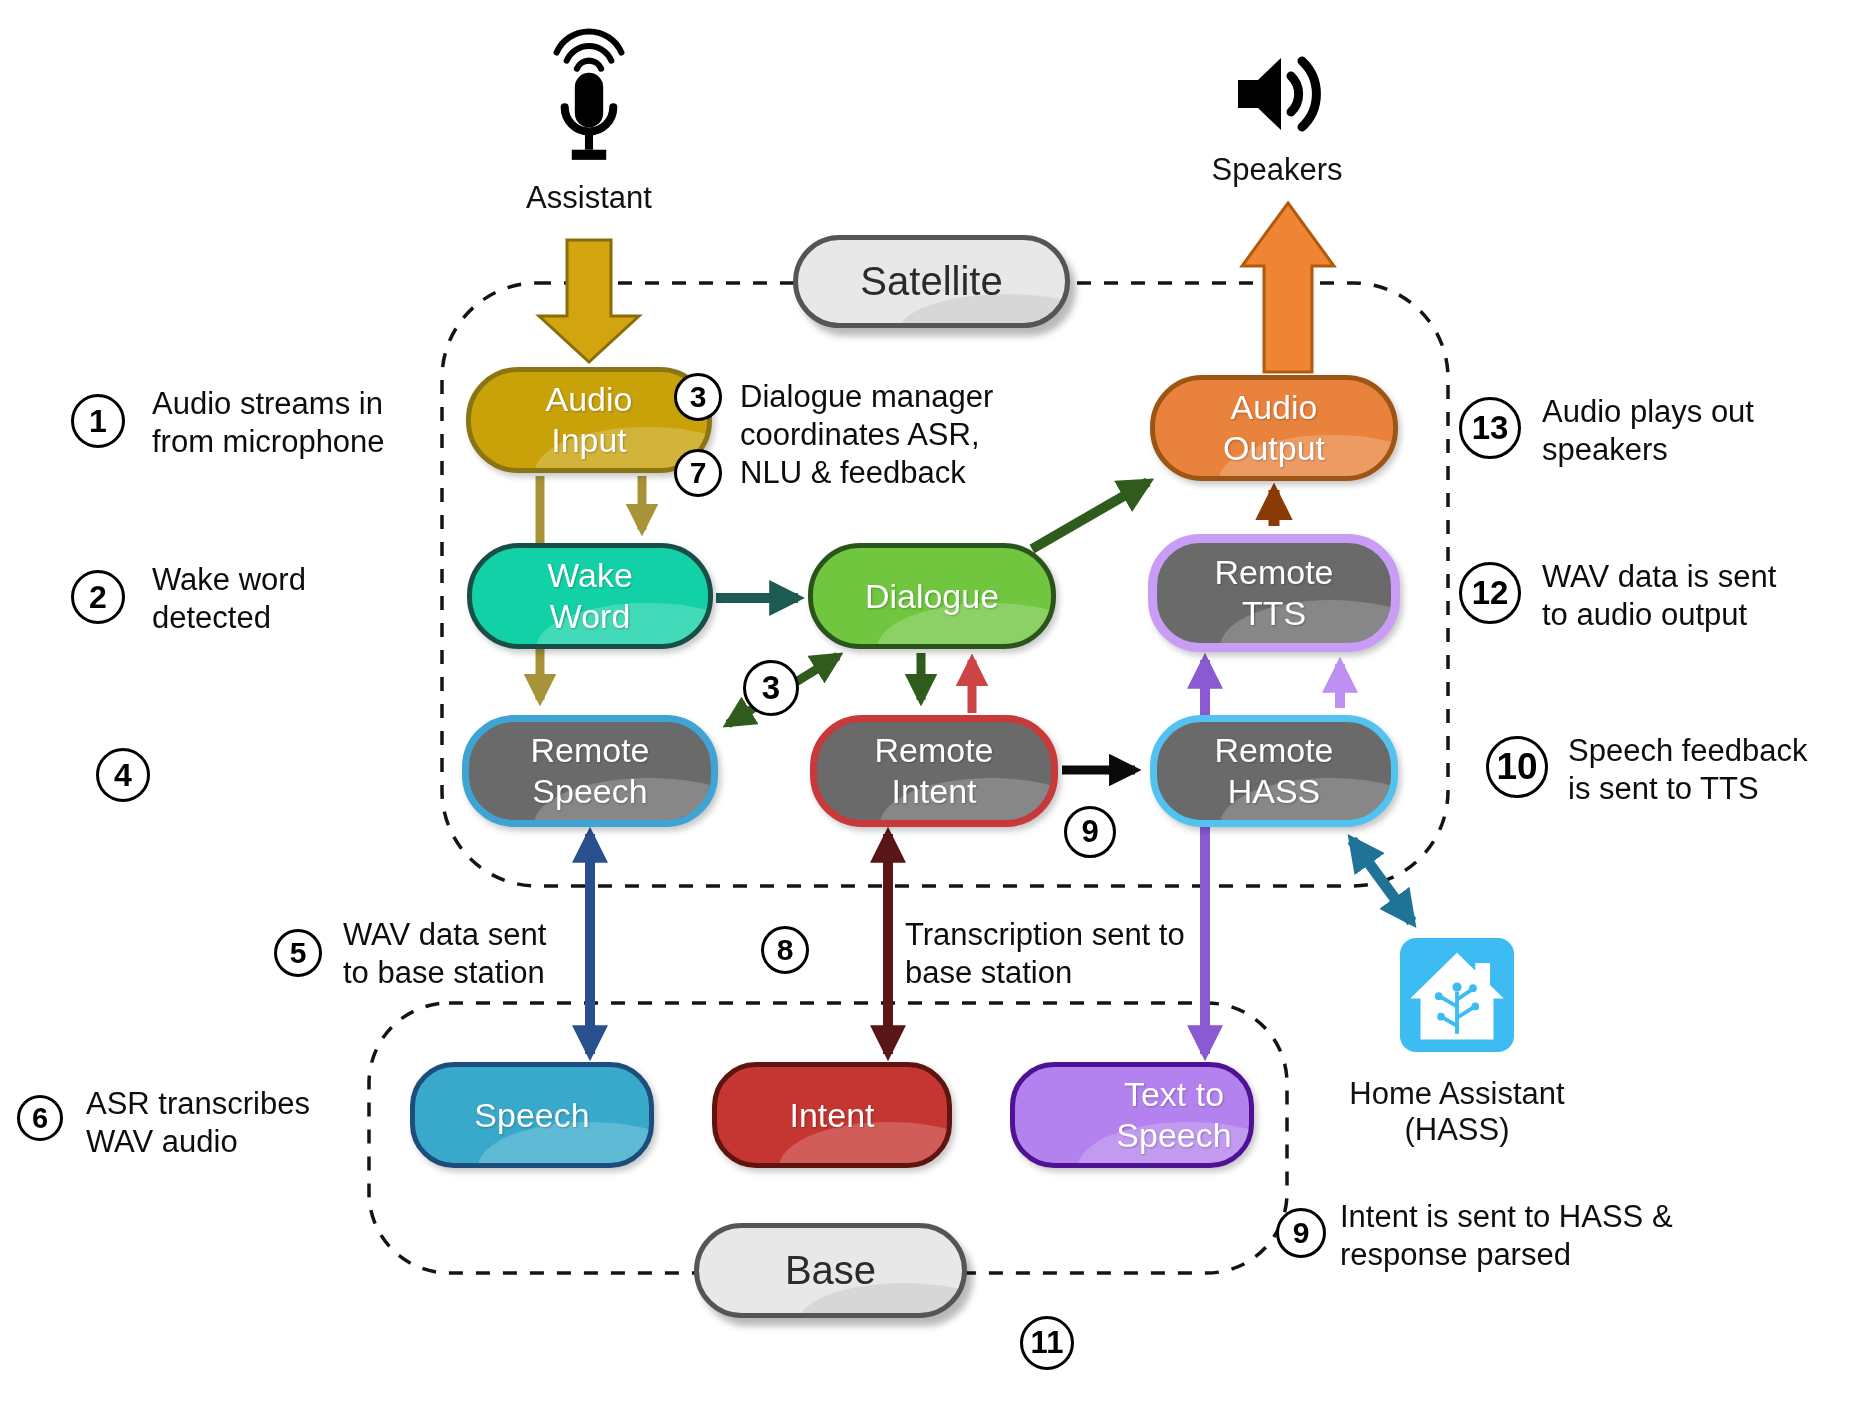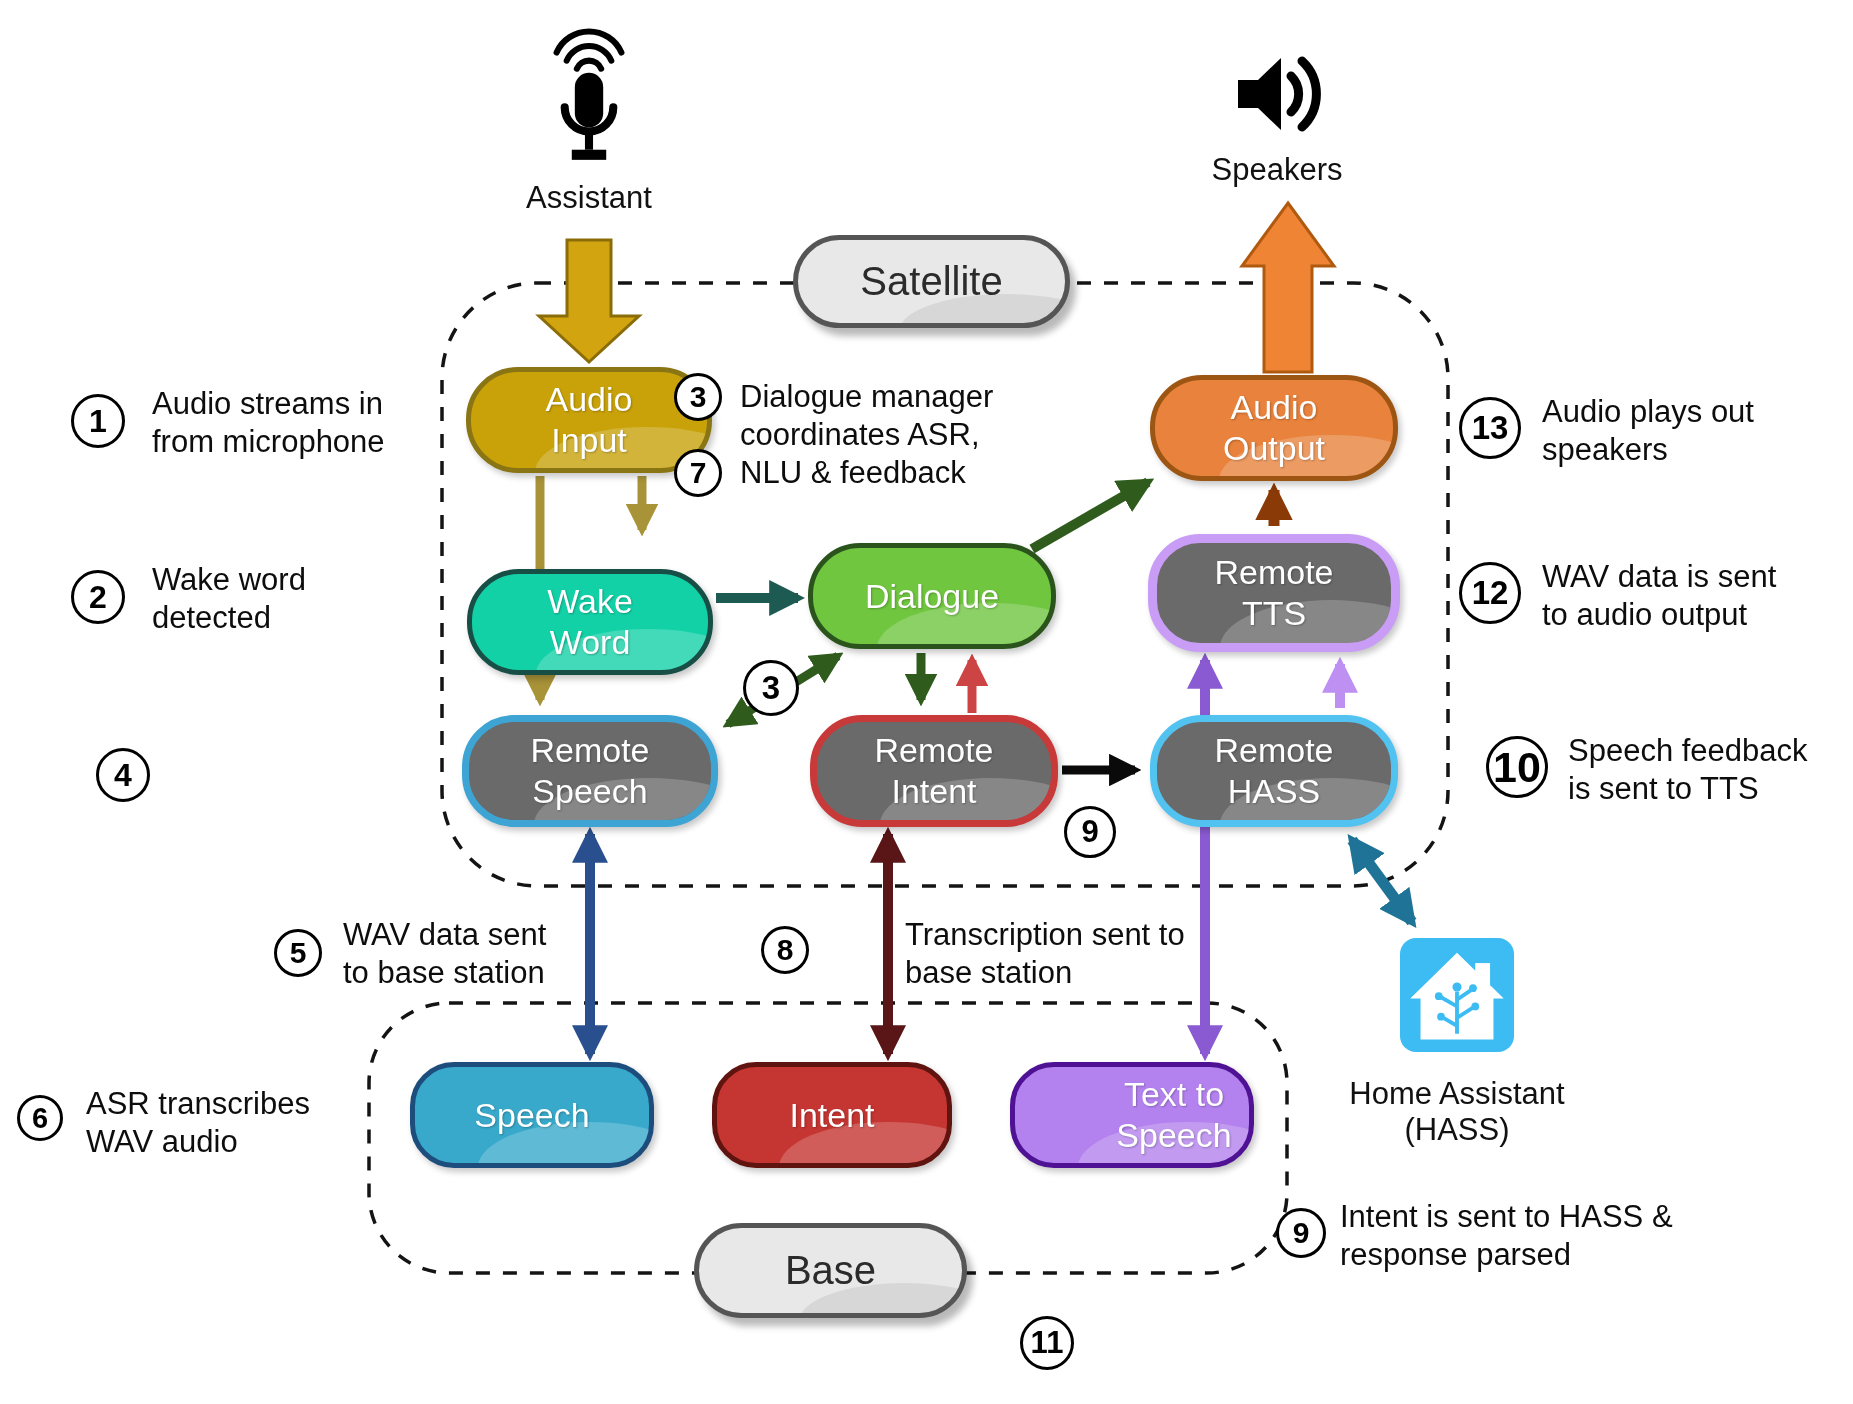--- a/index.html
+++ b/index.html
@@ -7,21 +7,21 @@
   .stage{position:relative;width:1853px;height:1404px;background:#fff;overflow:hidden;}
   .wires{position:absolute;left:0;top:0;z-index:1;}
   .node{position:absolute;z-index:2;display:flex;align-items:center;justify-content:center;
         border-radius:52px;box-sizing:border-box;overflow:hidden;
         box-shadow:3px 4px 6px rgba(0,0,0,.22);}
   .node::after{content:"";position:absolute;right:-22%;bottom:-52%;width:95%;height:95%;
         background:rgba(255,255,255,.20);border-radius:50%;pointer-events:none;}
   .node .lbl{position:relative;z-index:1;color:#fff;font-size:34px;line-height:41px;text-align:center;
         text-shadow:1px 1px 2px rgba(0,0,0,.25);}
   .gold{background:var(--gold);border:5px solid #8a7514;}
-  .teal{background:var(--teal);border:5px solid #174f46;margin-top:26px;}
+  .teal{background:var(--teal);border:5px solid #174f46;}
   .green{background:var(--green);border:5px solid #2b541d;}
   .orange{background:var(--orange);border:5px solid #9c5513;}
   .grey-blue{background:var(--grey);border:7px solid var(--blue_border);}
   .grey-red{background:var(--grey);border:7px solid var(--red_border);}
   .grey-purple{background:var(--grey);border:9px solid var(--purple_border);}
   .grey-cyan{background:var(--grey);border:7px solid var(--cyan_border);}
   .b-speech{background:var(--speech_fill);border:5px solid #1c4d7c;border-radius:44px;}
   .b-intent{background:var(--intent_fill);border:5px solid #5f1410;border-radius:44px;}
   .b-tts{background:var(--tts_fill);border:5px solid #4f1295;border-radius:44px;justify-content:flex-end;}
   .pill{position:absolute;z-index:2;display:flex;align-items:center;justify-content:center;
@@ -215,21 +215,21 @@
   <div class="numc" style="left:71px;top:570px;width:54px;height:54px;font-size:32px;">2</div>
   <div class="numc" style="left:674px;top:373px;width:48px;height:48px;font-size:30px;">3</div>
   <div class="numc" style="left:674px;top:449px;width:48px;height:48px;font-size:30px;">7</div>
   <div class="numc" style="left:743px;top:660px;width:56px;height:56px;font-size:33px;">3</div>
   <div class="numc" style="left:96px;top:748px;width:54px;height:54px;font-size:32px;">4</div>
   <div class="numc" style="left:274px;top:929px;width:48px;height:48px;font-size:30px;">5</div>
   <div class="numc" style="left:17px;top:1095px;width:46px;height:46px;font-size:29px;">6</div>
   <div class="numc" style="left:761px;top:926px;width:48px;height:48px;font-size:30px;">8</div>
   <div class="numc" style="left:1064px;top:806px;width:52px;height:52px;font-size:31px;">9</div>
   <div class="numc" style="left:1276px;top:1208px;width:50px;height:50px;font-size:30px;">9</div>
-  <div class="numc" style="left:1486px;top:736px;width:62px;height:62px;font-size:43px;">10</div>
+  <div class="numc" style="left:1486px;top:736px;width:62px;height:62px;font-size:37px;">10</div>
   <div class="numc" style="left:1020px;top:1316px;width:54px;height:54px;font-size:31px;">11</div>
   <div class="numc" style="left:1459px;top:562px;width:62px;height:62px;font-size:33px;">12</div>
   <div class="numc" style="left:1459px;top:397px;width:62px;height:62px;font-size:33px;">13</div>
 
   <div class="ann" style="left:152px;top:385px;width:250px;">Audio streams in from microphone</div>
   <div class="ann" style="left:152px;top:561px;width:190px;">Wake word detected</div>
   <div class="ann" style="left:740px;top:378px;width:262px;">Dialogue manager coordinates ASR, NLU &amp; feedback</div>
   <div class="ann" style="left:343px;top:916px;width:220px;">WAV data sent to base station</div>
   <div class="ann" style="left:86px;top:1085px;width:240px;">ASR transcribes WAV audio</div>
   <div class="ann" style="left:905px;top:916px;width:285px;">Transcription sent to base station</div>

